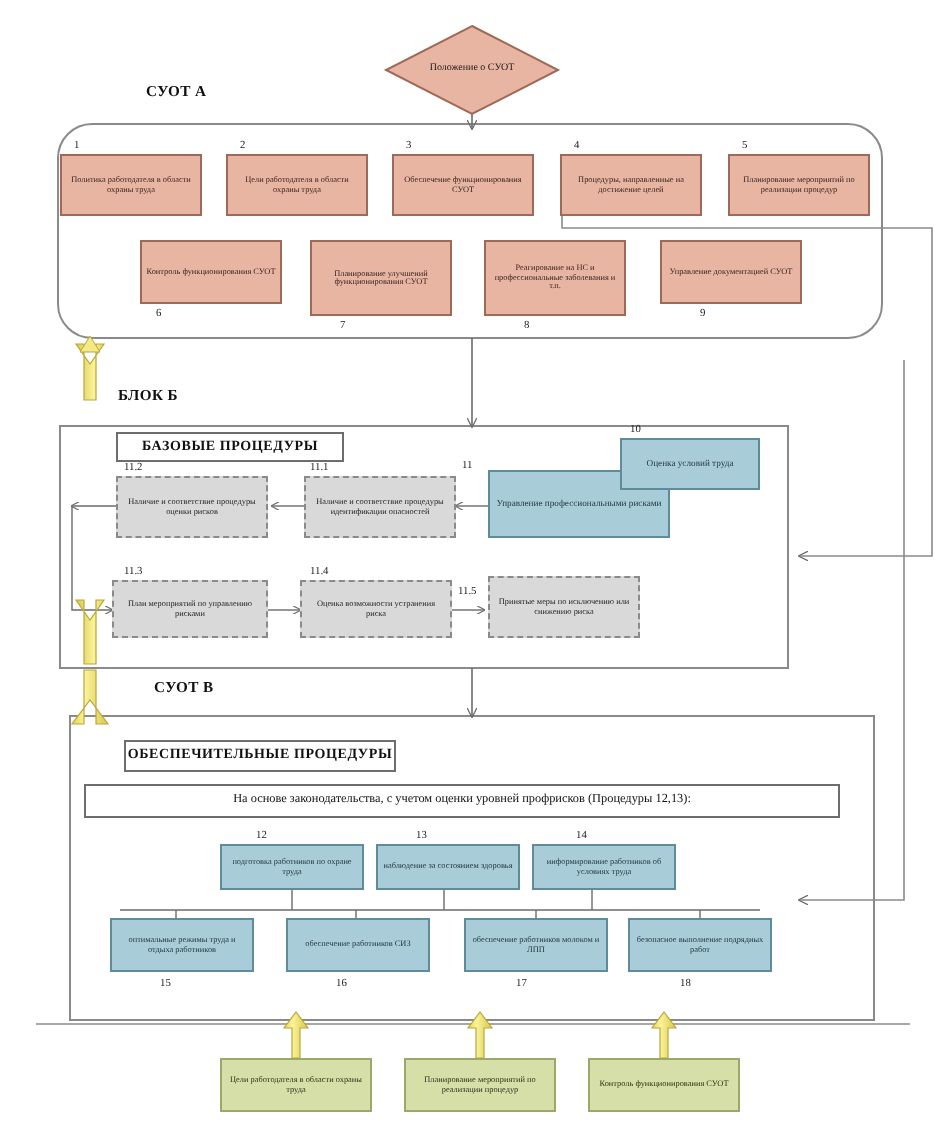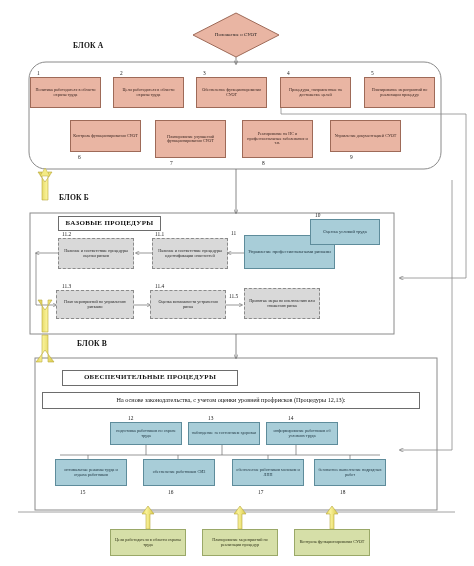--- a/index.html
+++ b/index.html
@@ -103,23 +103,23 @@
   </svg>
 
   <div class="diamond" style="left:192px;top:12px;width:88px;height:46px;">
     <svg width="88" height="46">
       <polygon points="44,1 87,23 44,45 1,23" fill="#e9b5a3" stroke="#9e6a58" stroke-width="1"></polygon>
     </svg>
     <div style="position:absolute;left:0;top:0;width:88px;height:46px;display:flex;
                 align-items:center;justify-content:center;text-align:center;font-size:5px;line-height:1.15;">Положение о СУОТ</div>
   </div>
 
-  <div class="blocklabel" style="left:73px;top:41px;">БЛОК А</div>
+  <div class="blocklabel" style="left:73px;top:41px;">СУОТ А</div>
   <div class="blocklabel" style="left:59px;top:193px;">БЛОК Б</div>
-  <div class="blocklabel" style="left:77px;top:339px;">БЛОК В</div>
+  <div class="blocklabel" style="left:77px;top:339px;">СУОТ В</div>
 
   <div class="num" style="left:37px;top:70px;">1</div>
   <div class="node peach t3" style="left:30px;top:77px;width:71px;height:31px;padding:1px 2px;">Политика работодателя в области охраны труда</div>
 
   <div class="num" style="left:120px;top:70px;">2</div>
   <div class="node peach t3" style="left:113px;top:77px;width:71px;height:31px;padding:1px 2px;">Цели работодателя в области охраны труда</div>
 
   <div class="num" style="left:203px;top:70px;">3</div>
   <div class="node peach t3" style="left:196px;top:77px;width:71px;height:31px;padding:1px 2px;">Обеспечение функционирования СУОТ</div>
 
@@ -134,21 +134,21 @@
 
   <div class="node peach t3" style="left:155px;top:120px;width:71px;height:38px;padding:1px 2px;">Планирование улучшений функционирования СУОТ</div>
   <div class="num" style="left:170px;top:160px;">7</div>
 
   <div class="node peach t3" style="left:242px;top:120px;width:71px;height:38px;padding:1px 2px;">Реагирование на НС и профессиональные заболевания и т.п.</div>
   <div class="num" style="left:262px;top:160px;">8</div>
 
   <div class="node peach t3" style="left:330px;top:120px;width:71px;height:32px;padding:1px 2px;">Управление документацией СУОТ</div>
   <div class="num" style="left:350px;top:154px;">9</div>
 
-  <div class="node plain hdr" style="left:58px;top:216px;width:103px;height:15px;">БАЗОВЫЕ ПРОЦЕДУРЫ</div>
+  <div class="node plain hdr" style="left:58px;top:216px;width:114px;height:15px;">БАЗОВЫЕ ПРОЦЕДУРЫ</div>
 
   <div class="num" style="left:315px;top:212px;">10</div>
   <div class="node blue t35" style="left:310px;top:219px;width:70px;height:26px;padding:1px 2px;z-index:3;">Оценка условий труда</div>
 
   <div class="num" style="left:231px;top:230px;">11</div>
   <div class="node blue t35" style="left:244px;top:235px;width:91px;height:34px;padding:1px 2px;z-index:2;">Управление профессиональными рисками</div>
 
   <div class="num" style="left:155px;top:231px;">11.1</div>
   <div class="node gray t3" style="left:152px;top:238px;width:76px;height:31px;padding:1px 2px;">Наличие и соответствие процедуры идентификации опасностей</div>
 
@@ -157,21 +157,21 @@
 
   <div class="num" style="left:62px;top:283px;">11.3</div>
   <div class="node gray t3" style="left:56px;top:290px;width:78px;height:29px;padding:1px 2px;">План мероприятий по управлению рисками</div>
 
   <div class="num" style="left:155px;top:283px;">11.4</div>
   <div class="node gray t3" style="left:150px;top:290px;width:76px;height:29px;padding:1px 2px;">Оценка возможности устранения риска</div>
 
   <div class="num" style="left:229px;top:293px;">11.5</div>
   <div class="node gray t3" style="left:244px;top:288px;width:76px;height:31px;padding:1px 2px;">Принятые меры по исключению или снижению риска</div>
 
-  <div class="node plain hdr" style="left:62px;top:370px;width:176px;height:16px;">ОБЕСПЕЧИТЕЛЬНЫЕ ПРОЦЕДУРЫ</div>
+  <div class="node plain hdr" style="left:62px;top:370px;width:136px;height:16px;">ОБЕСПЕЧИТЕЛЬНЫЕ ПРОЦЕДУРЫ</div>
 
   <div class="node plain bar" style="left:42px;top:392px;width:378px;height:17px;padding:0 4px;">На основе законодательства, с учетом оценки уровней профрисков (Процедуры 12,13):</div>
 
   <div class="num" style="left:128px;top:415px;">12</div>
   <div class="node blue t3" style="left:110px;top:422px;width:72px;height:23px;padding:1px 2px;">подготовка работников по охране труда</div>
 
   <div class="num" style="left:208px;top:415px;">13</div>
   <div class="node blue t3" style="left:188px;top:422px;width:72px;height:23px;padding:1px 2px;">наблюдение за состоянием здоровья</div>
 
   <div class="num" style="left:288px;top:415px;">14</div>

